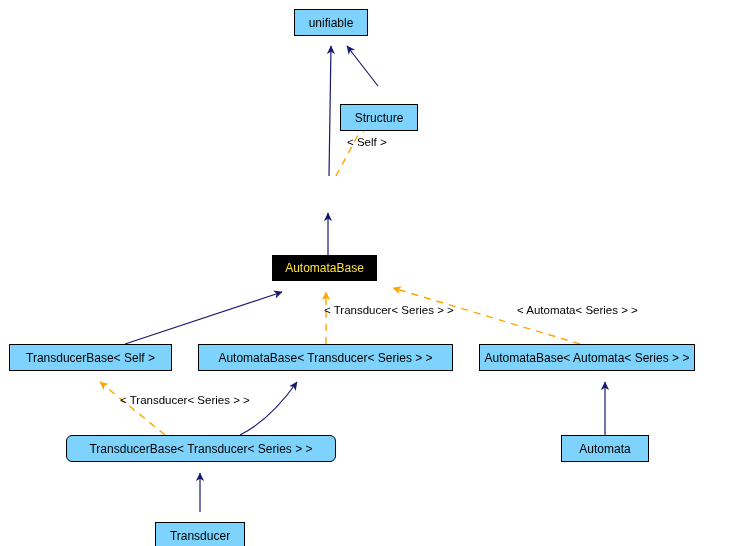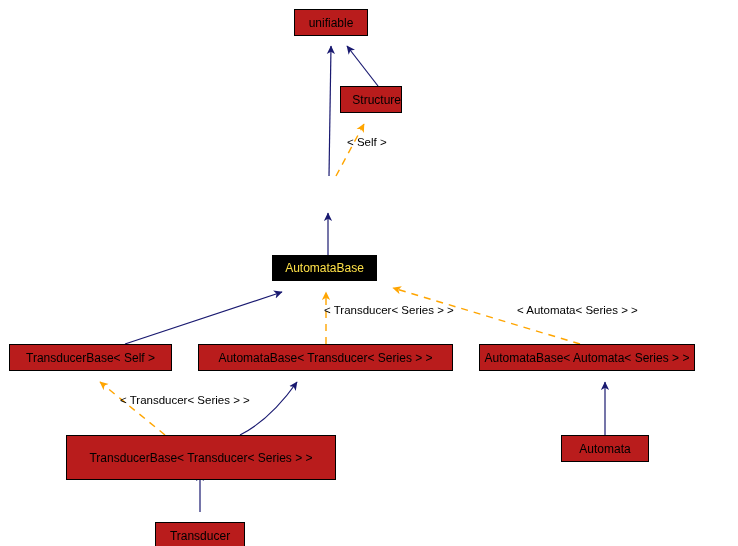--- a/index.html
+++ b/index.html
@@ -20,21 +20,21 @@
     position: absolute;
     left: 0;
     top: 0;
     width: 738px;
     height: 546px;
   }
   .uml-node {
     position: absolute;
     box-sizing: border-box;
     border: 1px solid #000000;
-    background: #b91c1c;
+    background: #7dd3fc;
     color: #000000;
     font-size: 12px;
     line-height: 1;
     white-space: nowrap;
     display: flex;
     align-items: center;
     justify-content: center;
     z-index: 5;
     letter-spacing: 0px;
   }
@@ -111,42 +111,42 @@
 
     <g>
       <path d="M 200,512 L 200,473" stroke="#191970" stroke-width="1.2" fill="none" marker-end="url(#arrow-navy)"></path>
     </g>
   </svg>
 
   <div class="uml-node" style="left:294px; top:9px; width:74px; height:27px;">
     <span>unifiable</span>
   </div>
 
-  <div class="uml-node" style="left:340px; top:86px; width:62px; height:27px;justify-content:flex-end;">
+  <div class="uml-node" style="left:340px; top:104px; width:78px; height:27px;">
     <span>Structure</span>
   </div>
 
 
   <div class="uml-node current" style="left:272px; top:255px; width:105px; height:26px;">
     <span>AutomataBase</span>
   </div>
 
   <div class="uml-node" style="left:9px; top:344px; width:163px; height:27px;">
     <span>TransducerBase&lt; Self &gt;</span>
   </div>
 
   <div class="uml-node" style="left:198px; top:344px; width:255px; height:27px;">
     <span>AutomataBase&lt; Transducer&lt; Series &gt; &gt;</span>
   </div>
 
   <div class="uml-node" style="left:479px; top:344px; width:216px; height:27px;">
     <span>AutomataBase&lt; Automata&lt; Series &gt; &gt;</span>
   </div>
 
-  <div class="uml-node" style="left:66px; top:435px; width:270px; height:45px;">
+  <div class="uml-node" style="left:66px; top:435px; width:270px; height:27px;border-radius:6px;">
     <span>TransducerBase&lt; Transducer&lt; Series &gt; &gt;</span>
   </div>
 
   <div class="uml-node" style="left:561px; top:435px; width:88px; height:27px;">
     <span>Automata</span>
   </div>
 
   <div class="uml-node" style="left:155px; top:512px; width:90px; height:27px;margin-top:10px;">
     <span>Transducer</span>
   </div>

